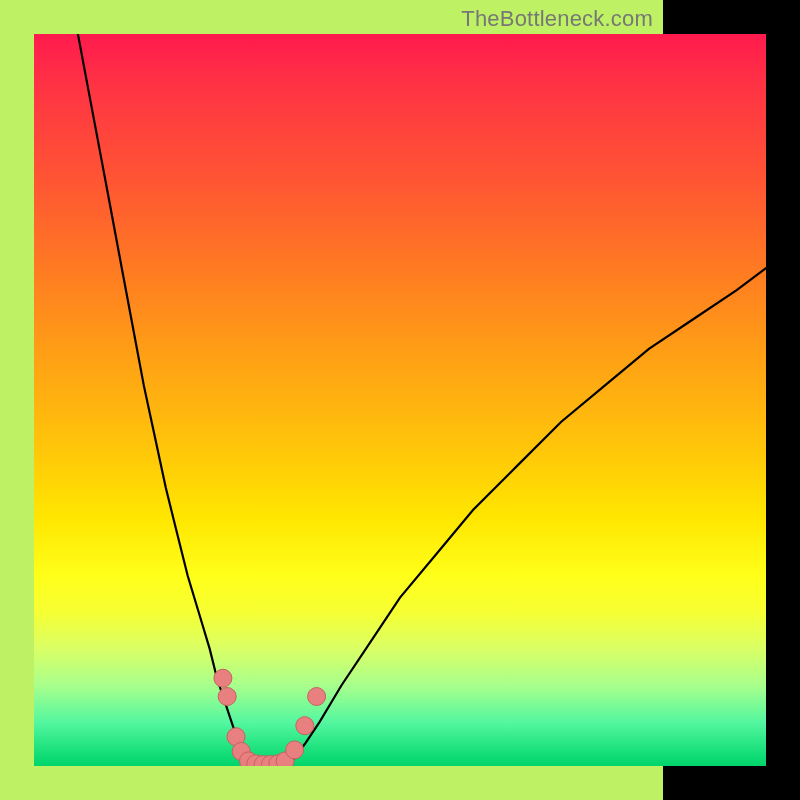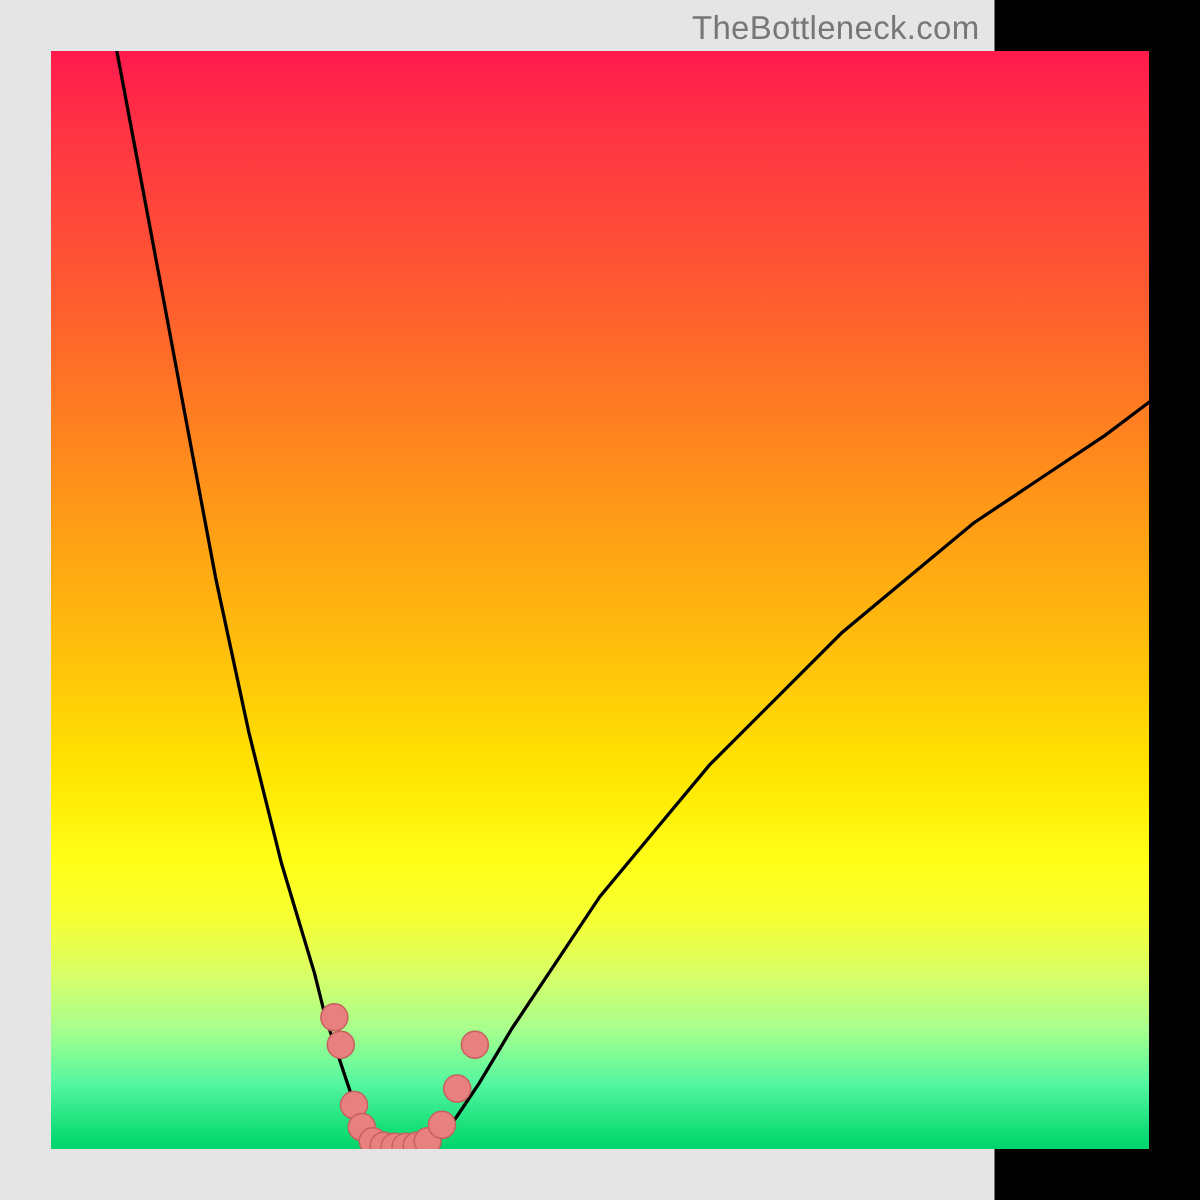--- a/index.html
+++ b/index.html
@@ -10,21 +10,21 @@
     background: #000;
     overflow: hidden;
     font-family: Arial, Helvetica, sans-serif;
   }
   .frame {
     position: absolute;
     left: 0;
     top: 0;
     width: 663px;
     height: 800px;
-    background: #e5e5e5;
+    background: #bef264;
   }
   .plot {
     position: absolute;
     left: 34px;
     top: 34px;
     width: 732px;
     height: 732px;
     
     background:
       linear-gradient(to bottom,

